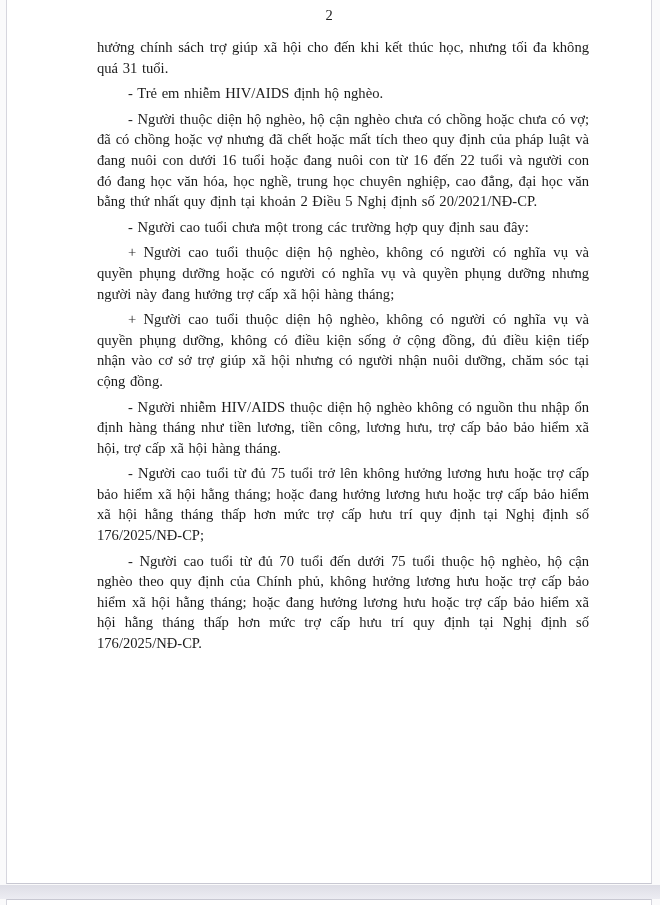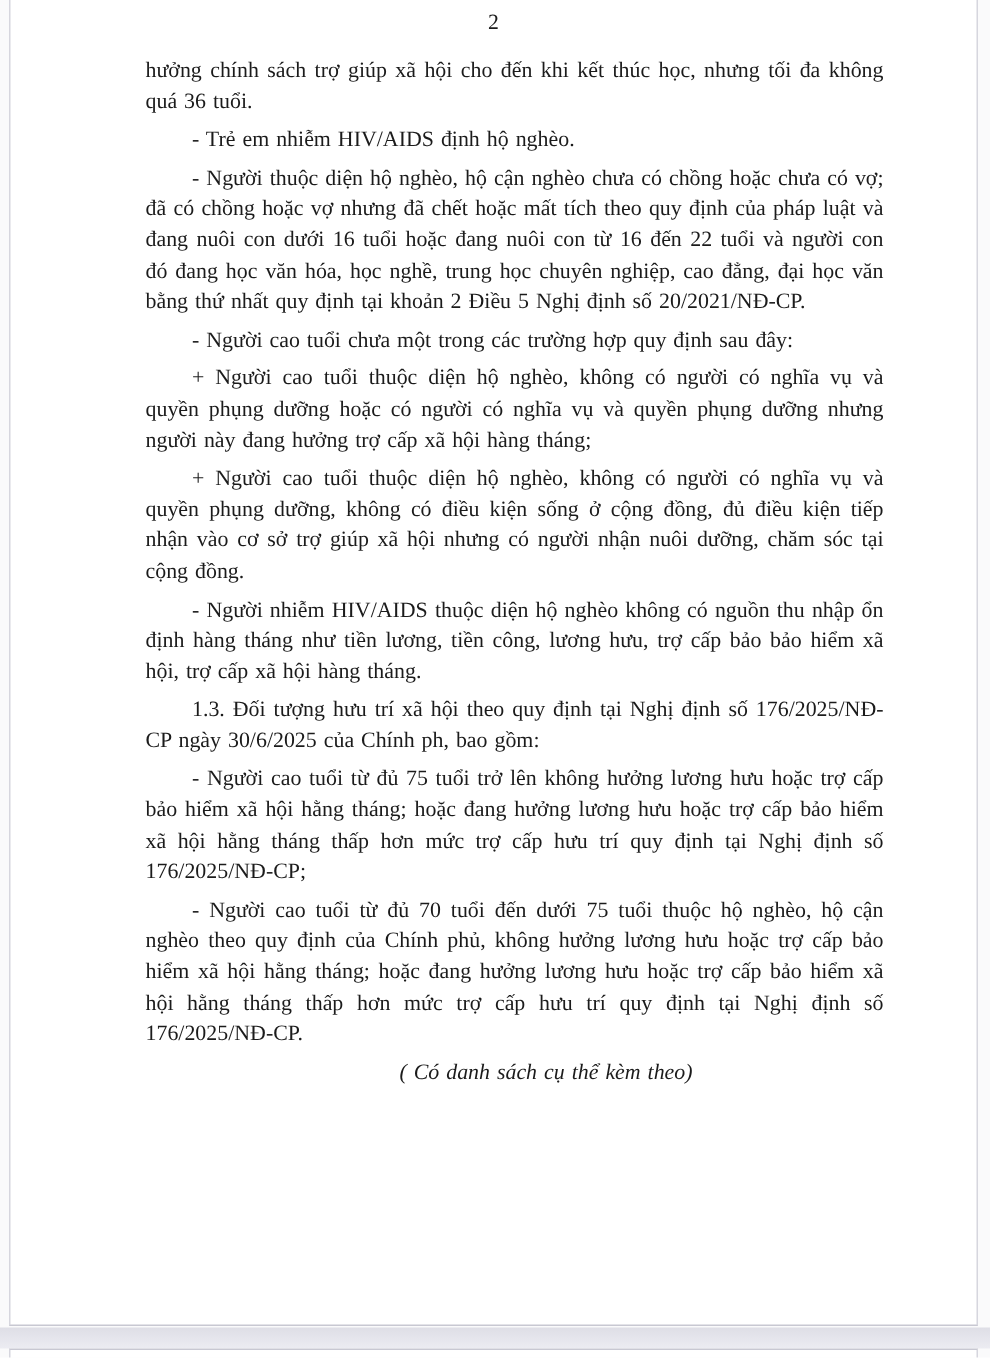--- a/index.html
+++ b/index.html
@@ -82,31 +82,29 @@
 </head>
 <body>
 
 <div>
 
   <div class="page">
 
     <div class="page-number">2</div>
 
     <div class="doc-body">
-      <p class="continuation">hưởng chính sách trợ giúp xã hội cho đến khi kết thúc học, nhưng tối đa không quá 36 tuổi.</p>
+      <p class="continuation">hưởng chính sách trợ giúp xã hội cho đến khi kết thúc học, nhưng tối đa không quá 31 tuổi.</p>
       <p>- Trẻ em nhiễm HIV/AIDS định hộ nghèo.</p>
       <p>- Người thuộc diện hộ nghèo, hộ cận nghèo chưa có chồng hoặc chưa có vợ; đã có chồng hoặc vợ nhưng đã chết hoặc mất tích theo quy định của pháp luật và đang nuôi con dưới 16 tuổi hoặc đang nuôi con từ 16 đến 22 tuổi và người con đó đang học văn hóa, học nghề, trung học chuyên nghiệp, cao đẳng, đại học văn bằng thứ nhất quy định tại khoản 2 Điều 5 Nghị định số 20/2021/NĐ-CP.</p>
       <p>- Người cao tuổi chưa một trong các trường hợp quy định sau đây:</p>
       <p>+ Người cao tuổi thuộc diện hộ nghèo, không có người có nghĩa vụ và quyền phụng dưỡng hoặc có người có nghĩa vụ và quyền phụng dưỡng nhưng người này đang hưởng trợ cấp xã hội hàng tháng;</p>
       <p>+ Người cao tuổi thuộc diện hộ nghèo, không có người có nghĩa vụ và quyền phụng dưỡng, không có điều kiện sống ở cộng đồng, đủ điều kiện tiếp nhận vào cơ sở trợ giúp xã hội nhưng có người nhận nuôi dưỡng, chăm sóc tại cộng đồng.</p>
       <p>- Người nhiễm HIV/AIDS thuộc diện hộ nghèo không có nguồn thu nhập ổn định hàng tháng như tiền lương, tiền công, lương hưu, trợ cấp bảo bảo hiểm xã hội, trợ cấp xã hội hàng tháng.</p>
-      <p>1.3. Đối tượng hưu trí xã hội theo quy định tại Nghị định số 176/2025/NĐ-CP ngày 30/6/2025 của Chính ph, bao gồm:</p>
       <p>- Người cao tuổi từ đủ 75 tuổi trở lên không hưởng lương hưu hoặc trợ cấp bảo hiểm xã hội hằng tháng; hoặc đang hưởng lương hưu hoặc trợ cấp bảo hiểm xã hội hằng tháng thấp hơn mức trợ cấp hưu trí quy định tại Nghị định số 176/2025/NĐ-CP;</p>
       <p>- Người cao tuổi từ đủ 70 tuổi đến dưới 75 tuổi thuộc hộ nghèo, hộ cận nghèo theo quy định của Chính phủ, không hưởng lương hưu hoặc trợ cấp bảo hiểm xã hội hằng tháng; hoặc đang hưởng lương hưu hoặc trợ cấp bảo hiểm xã hội hằng tháng thấp hơn mức trợ cấp hưu trí quy định tại Nghị định số 176/2025/NĐ-CP.</p>
-      <p class="center-italic">( Có danh sách cụ thể kèm theo)</p>
     </div>
 
   </div>
 
   <div class="page-gap"></div>
 
   <div class="next-page-edge"></div>
 
 </div>
 

